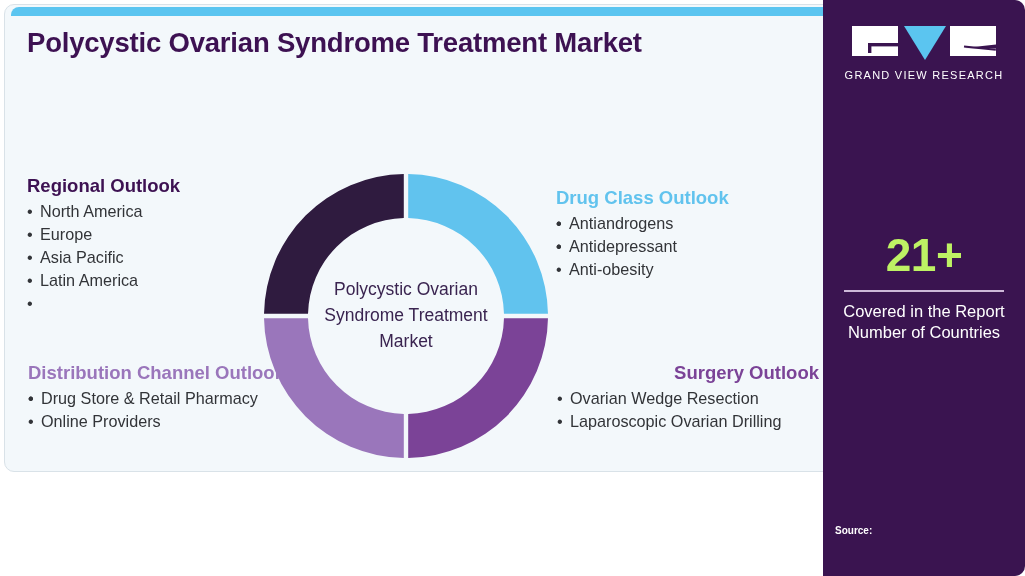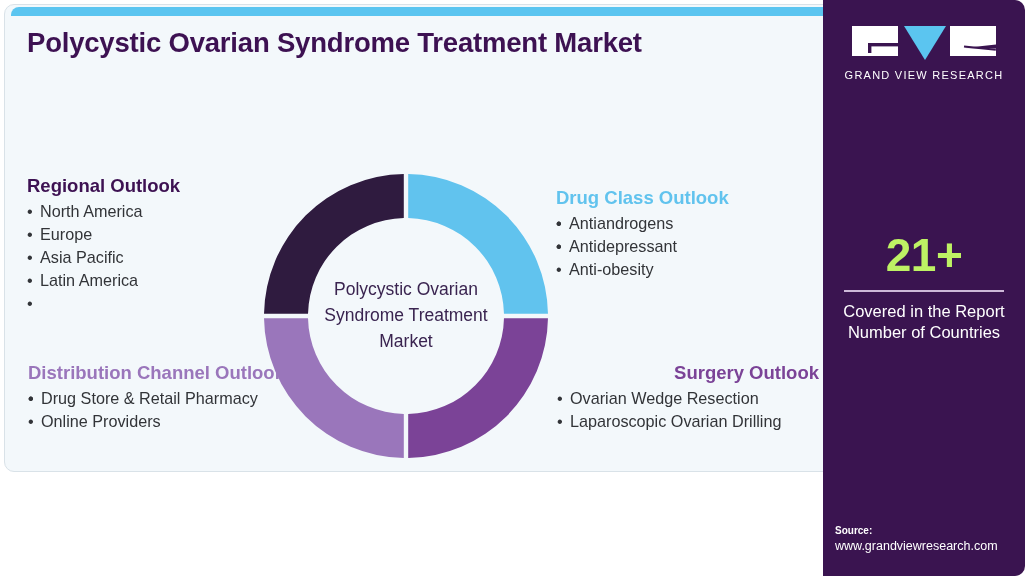--- a/index.html
+++ b/index.html
@@ -311,16 +311,15 @@
       <div id="stat-label">
         <div>Covered in the Report</div>
         <div>Number of Countries</div>
       </div>
     </div>
 
   </div>
 
   <div id="source-block">
     <div id="source-title">Source:</div>
-    <div id="source-url">www.grandviewresearch.com</div>
   </div>
 
 </div>
 
 </body></html>

